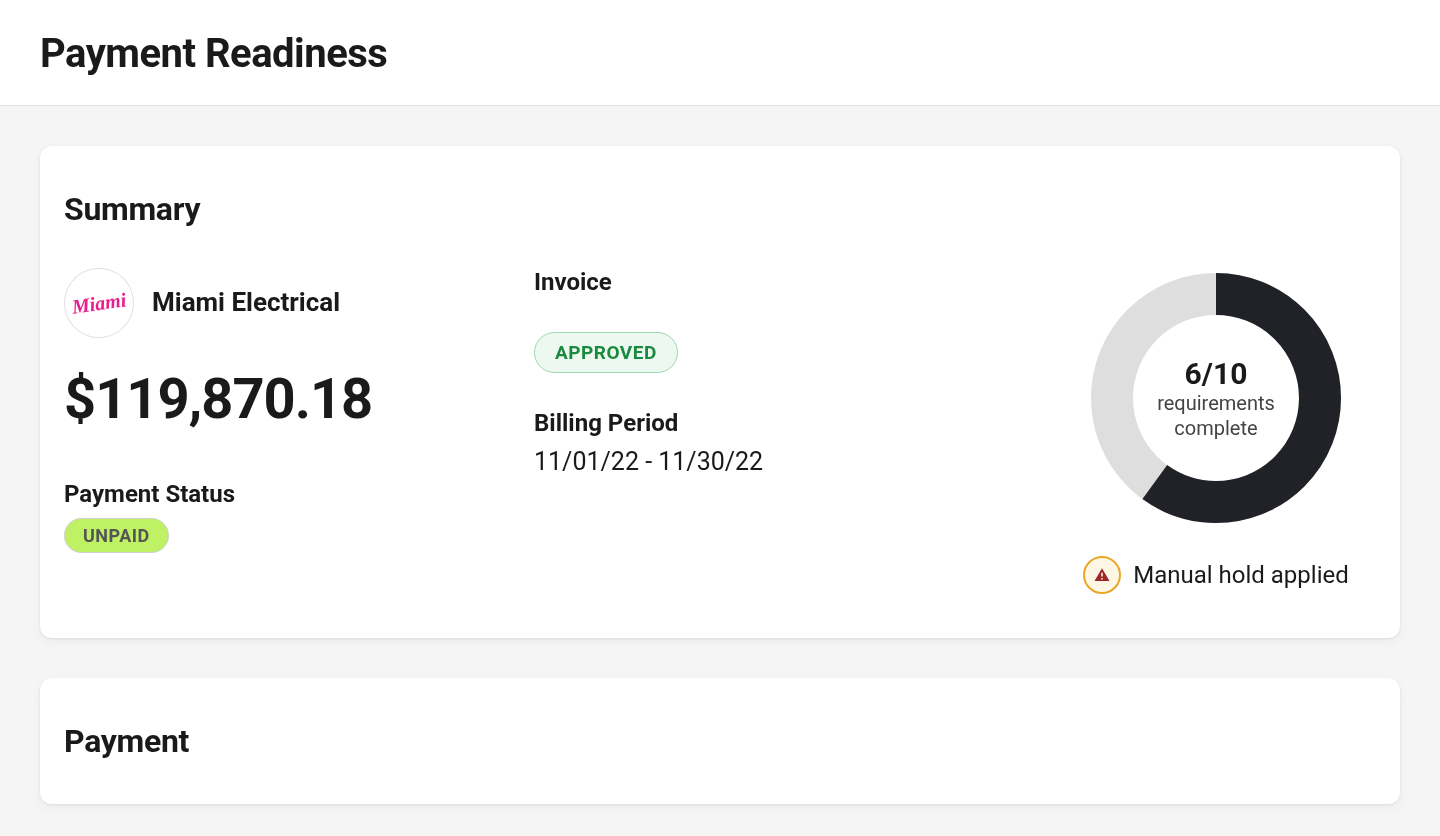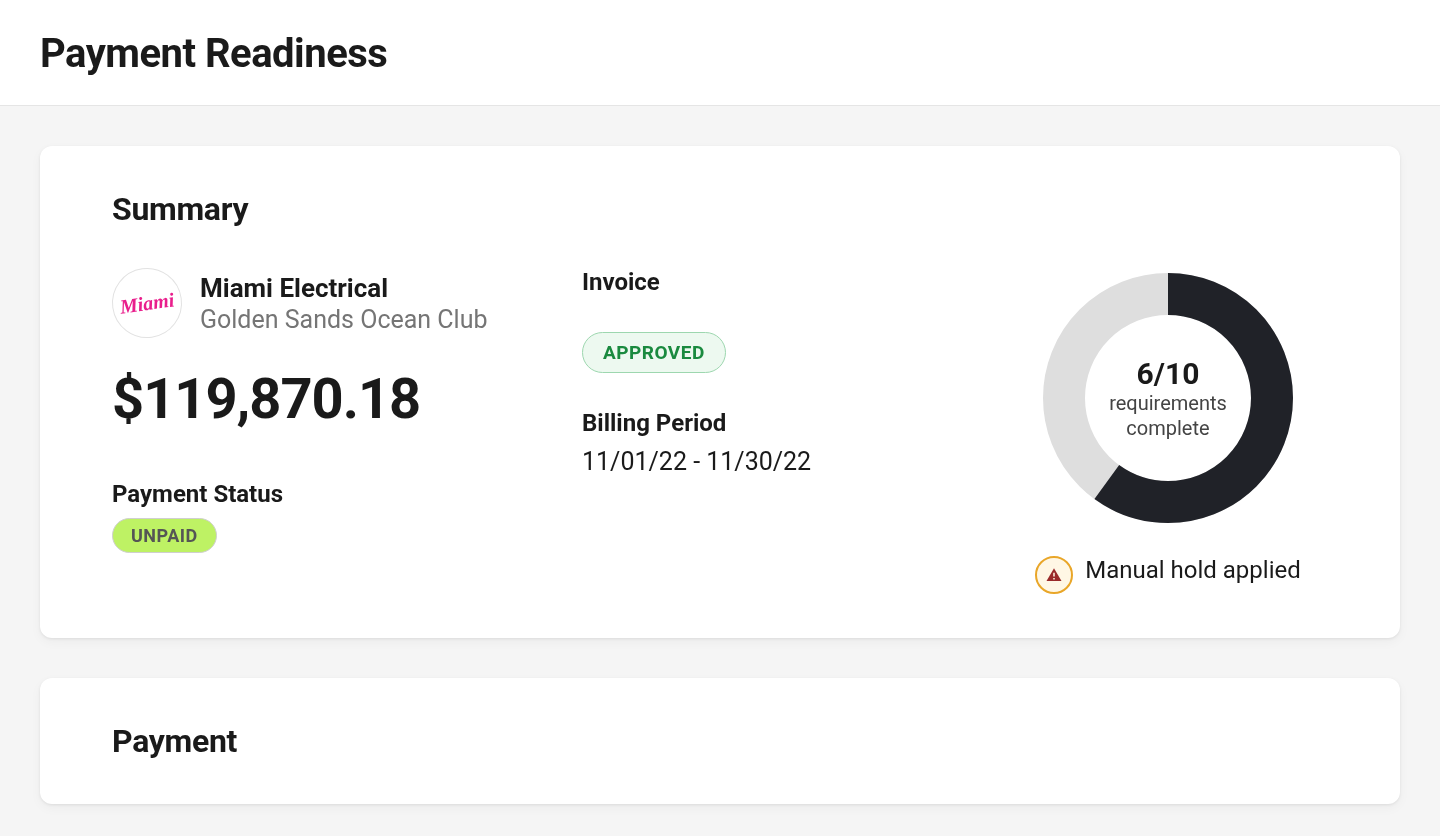--- a/index.html
+++ b/index.html
@@ -22,21 +22,21 @@
     font-weight: 700;
     letter-spacing: -0.5px;
   }
   .content {
     padding: 40px;
   }
   .card {
     background: #fff;
     border-radius: 12px;
     box-shadow: 0 1px 3px rgba(0,0,0,0.08), 0 4px 12px rgba(0,0,0,0.04);
-    padding: 44px 72px;
+    padding: 44px 24px;
     margin-bottom: 40px;
   }
   .card-title {
     font-size: 32px;
     font-weight: 700;
     margin-bottom: 40px;
     letter-spacing: -0.3px;
   }
   .summary-grid {
     display: flex;
@@ -149,21 +149,21 @@
     font-size: 30px;
     font-weight: 700;
   }
   .donut-label {
     font-size: 20px;
     color: #444;
     line-height: 1.25;
   }
   .hold-row {
     display: flex;
-    align-items: flex-start;
+    align-items: center;
     gap: 12px;
     margin-top: 28px;
     font-size: 24px;
   }
   .hold-icon {
     width: 38px;
     height: 38px;
     border-radius: 50%;
     border: 2.5px solid #e9a628;
     background: #fff7e5;
@@ -184,21 +184,20 @@
   <div class="card">
     <div class="card-title">Summary</div>
 
     <div class="summary-grid">
 
       <div class="summary-left">
         <div class="vendor-row">
           <div class="vendor-logo">Miami</div>
           <div>
             <div class="vendor-name">Miami Electrical</div>
-            <div class="vendor-project">Golden Sands Ocean Club</div>
           </div>
         </div>
 
         <div class="amount">$119,870.18</div>
 
         <div class="field-block">
           <div class="field-label">Payment Status</div>
           <span class="badge badge-unpaid">UNPAID</span>
         </div>
       </div>

